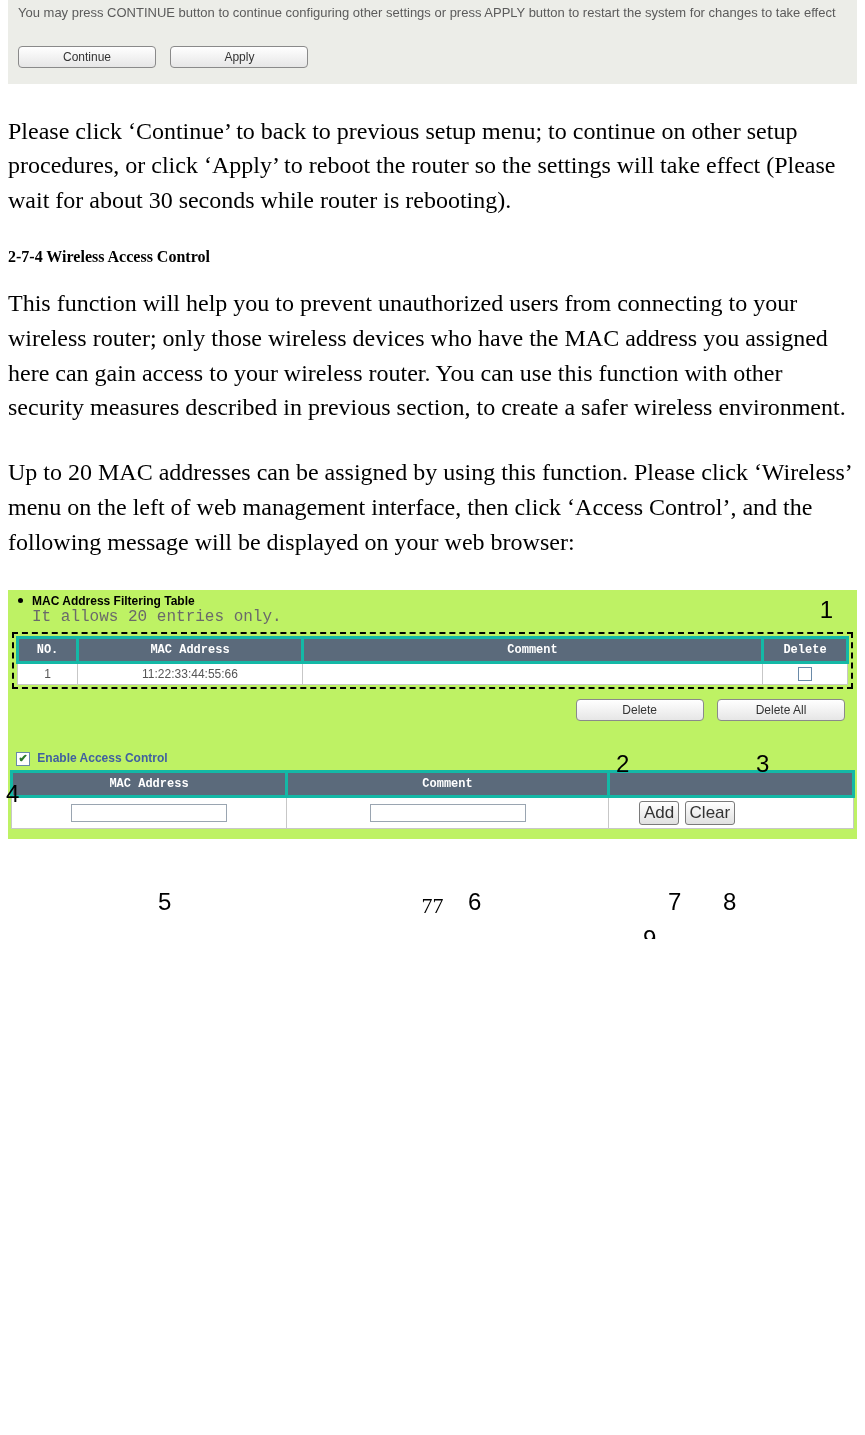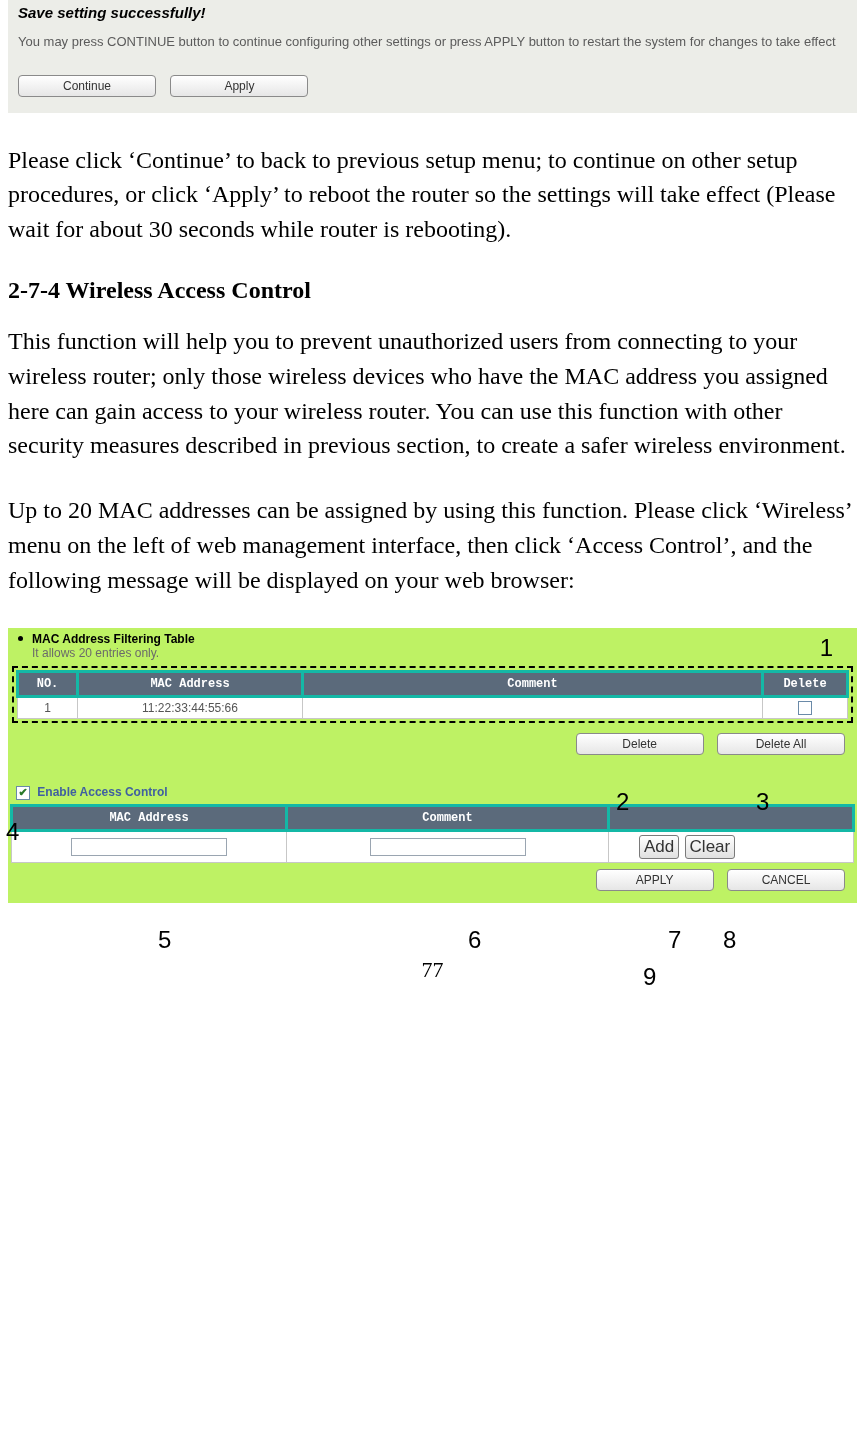--- a/index.html
+++ b/index.html
@@ -54,21 +54,21 @@
     border-radius: 3px;
     background: linear-gradient(#ffffff, #e0e0e0);
   }
   
   .body-text {
     font-size: 24px;
     line-height: 1.45;
     margin: 0 0 30px 0;
   }
   .sec-title {
-    font-size: 24px;
+    font-size: 16px;
     font-weight: bold;
     margin: 30px 0 20px 0;
   }
   
   .ui-panel {
     background: #bef264;
     border: 0;
     font-family: Arial, Helvetica, sans-serif;
     font-size: 12px;
     position: relative;
@@ -87,23 +87,24 @@
     background: #000;
     border-radius: 50%;
   }
   .filter-title {
     font-weight: bold;
     font-size: 12px;
     color: #000;
   }
   .filter-sub {
     color: #6a6a6a;
-    font-size: 12px;
+    font-size: 16px;
     margin-left: 0;
     margin-bottom: 6px;
+    font-family: Liberation Mono, monospace;
   }
   .dashed-box {
     border: 2px dashed #000;
     padding: 2px;
     margin: 0 2px 4px 2px;
   }
   table.grid {
     width: 100%;
     border-collapse: collapse;
     font-size: 12px;
@@ -184,21 +185,20 @@
     text-align: right;
     padding: 6px 10px 2px 10px;
   }
 </style>
 </head>
 <body>
 
 <div class="page">
 
   <div class="save-box">
-    <div class="save-title">Save setting successfully!</div>
     <div class="save-text">You may press CONTINUE button to continue configuring other settings or press APPLY button to restart the system for changes to take effect</div>
     <span class="btn">Continue</span>
     <span class="btn">Apply</span>
   </div>
 
   <p class="body-text">Please click ‘Continue’ to back to previous setup menu; to continue on other setup procedures, or click ‘Apply’ to reboot the router so the settings will take effect (Please wait for about 30 seconds while router is rebooting).</p>
 
   <div class="sec-title">2-7-4 Wireless Access Control</div>
 
   <p class="body-text">This function will help you to prevent unauthorized users from connecting to your wireless router; only those wireless devices who have the MAC address you assigned here can gain access to your wireless router. You can use this function with other security measures described in previous section, to create a safer wireless environment.</p>
@@ -263,24 +263,20 @@
             <input class="txt" type="text" style="">
           </td>
           <td style="text-align:left;padding-left:30px">
             <span class="btn btn-tiny">Add</span>
             <span class="btn btn-tiny">Clear</span>
           </td>
         </tr>
       </tbody>
         </table>
 
-      <div class="apply-row">
-        <span class="btn" style="min-width:100px">APPLY</span>
-        <span class="btn" style="min-width:100px;margin-right:0">CANCEL</span>
-      </div>
 
     </div>
 
     <span class="callout" style="top:6px; right:24px;">1</span>
     <span class="callout" style="top:160px; left:608px;">2</span>
     <span class="callout" style="top:160px; left:748px;">3</span>
     <span class="callout" style="top:190px; left:-2px;">4</span>
     <span class="callout" style="top:298px; left:150px;">5</span>
     <span class="callout" style="top:298px; left:460px;">6</span>
     <span class="callout" style="top:298px; left:660px;">7</span>

